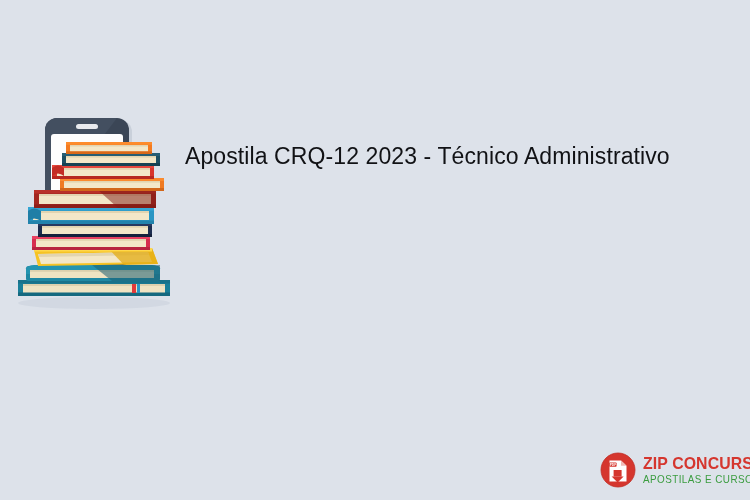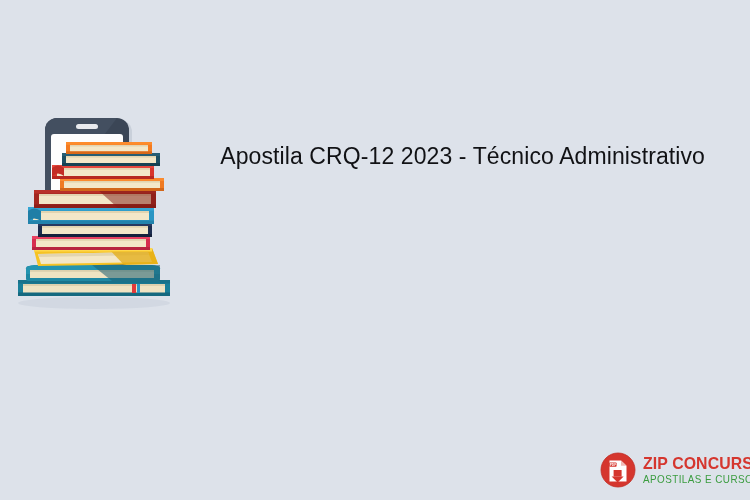--- a/index.html
+++ b/index.html
@@ -41,21 +41,20 @@
     left: 185px;
     top: 141px;
     width: 520px;
     font-size: 23px;
     line-height: 30px;
     color: #111215;
     font-family: "Liberation Sans", sans-serif;
     font-weight: 400;
     letter-spacing: 0.1px;
     white-space: nowrap;
-    text-align: right;
   }
 
   
   .brand {
     position: absolute;
     left: 600px;
     top: 452px;
     display: flex;
     align-items: center;
     gap: 7px;

